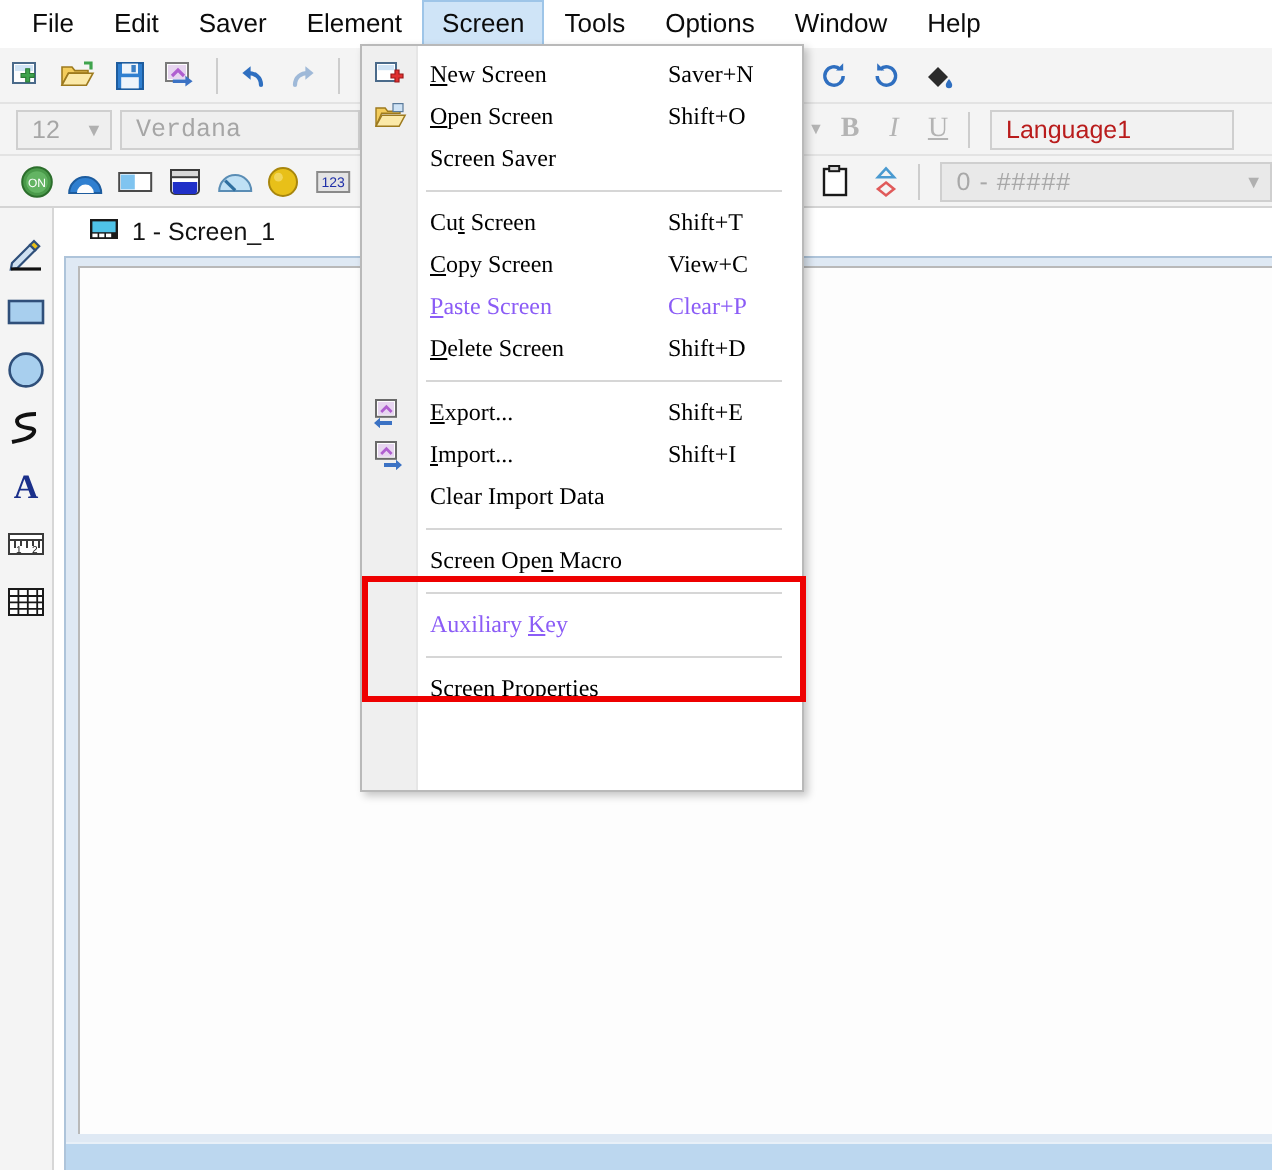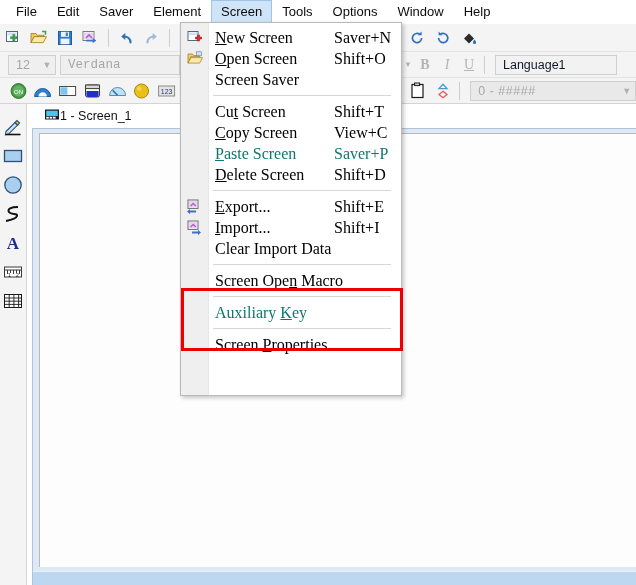--- a/index.html
+++ b/index.html
@@ -49,21 +49,21 @@
     display: flex; align-items: center; color: #a6a6a6;
     font-size: 12.5px; padding-left: 7px; position: relative;
   }
   .combo .cv { flex: 1; overflow: hidden; white-space: nowrap; }
   .combo .arr {
     width: 16px; text-align: center; font-size: 9px; color: #b0b0b0;
   }
   #sizeCombo { width: 48px; margin-left: 8px; }
   #fontCombo { width: 120px; margin-left: 4px; background:#efefef;font-family:Liberation Mono, monospace; }
   #zoomCombo { width: 78px; margin-left: 4px; background:#f2f2f2; color:#3b3b3b; }
-  #langCombo { width: 122px; margin-left: 6px; background:#f2f2f2; color:#0f172a; }
+  #langCombo { width: 122px; margin-left: 6px; background:#f2f2f2; color:#b91c1c; }
   #addrCombo {
     width: 175px; margin-left: 6px; background:#e9e9e9; color:#a8a8a8;
     letter-spacing: 0.5px;
   }
   .fmtbtn {
     width: 22px; height: 20px; display:flex; align-items:center;
     justify-content:center; font-size: 14px; color: #b4b4b4;
     font-family: "Liberation Serif", serif;
   }
 
@@ -81,21 +81,21 @@
   
   .ws {
     position: absolute; left: 27px; top: 104px;
     width: 609px; height: 481px; background: #ffffff;
   }
   .tabstrip {
     position: absolute; left: 0; top: 0; width: 609px; height: 24px;
     background: #ffffff; display: flex; align-items: center;
   }
   .tab {
-    display: flex; align-items: center; gap: 0;
+    display: flex; align-items: center; gap: 6px;
     padding: 3px 10px 3px 9px; font-size: 12.5px; color: #111;
     margin-left: 8px;
   }
   .canvaswrap {
     position: absolute; left: 5px; top: 24px; width: 604px; height: 457px;
     background: #dfe9f4; border: 1px solid #aec4da;
     border-right: none; border-bottom: none;
   }
   .canvasinner {
     position: absolute; left: 6px; top: 4px; right: 0; bottom: 18px;
@@ -113,24 +113,24 @@
     background: #ffffff; border: 1px solid #b9b9b9;
     box-shadow: 2px 2px 4px rgba(0,0,0,0.22);
     z-index: 50;
   }
   .gutter {
     position: absolute; left: 0; top: 0; width: 28px; height: 100%;
     background: #efefef; border-right: 1px solid #e6e6e6;
   }
   .ditem {
     position: relative; height: 21px; display: flex; align-items: center;
-    font-family: "Liberation Serif", serif; font-size: 16px; color: #000;
+    font-family: "Liberation Serif", serif; font-size: 12px; color: #000;
     padding-left: 34px; z-index: 2;
   }
-  .ditem.disabled { color: #0f766e; align-items: center; }
+  .ditem.disabled { color: #8b5cf6; align-items: center; }
   .ditem .lbl { white-space: nowrap; }
   .ditem .sc {
     position: absolute; left: 153px; white-space: nowrap;
   }
   .ditem u { text-decoration: underline; }
   .dsep {
     position: relative; height: 1px; background: #d6d6d6;
     margin: 5px 10px 5px 32px; z-index: 2;
   }
   .gicon {
@@ -448,21 +448,21 @@
         <div class="ditem">
           <span class="lbl">Cu<u>t</u> Screen</span>
           <span class="sc">Shift+T</span>
         </div>
         <div class="ditem">
           <span class="lbl"><u>C</u>opy Screen</span>
           <span class="sc">View+C</span>
         </div>
         <div class="ditem disabled">
           <span class="lbl"><u>P</u>aste Screen</span>
-          <span class="sc">Saver+P</span>
+          <span class="sc">Clear+P</span>
         </div>
         <div class="ditem">
           <span class="lbl"><u>D</u>elete Screen</span>
           <span class="sc">Shift+D</span>
         </div>
         <div class="dsep"></div>
         <div class="ditem">
           <span class="gicon">
             <svg width="17" height="15" viewBox="0 0 17 15">
               <rect x="1" y="1" width="10" height="8.4" fill="#fdfdfd" stroke="#6a6a6a"></rect>

